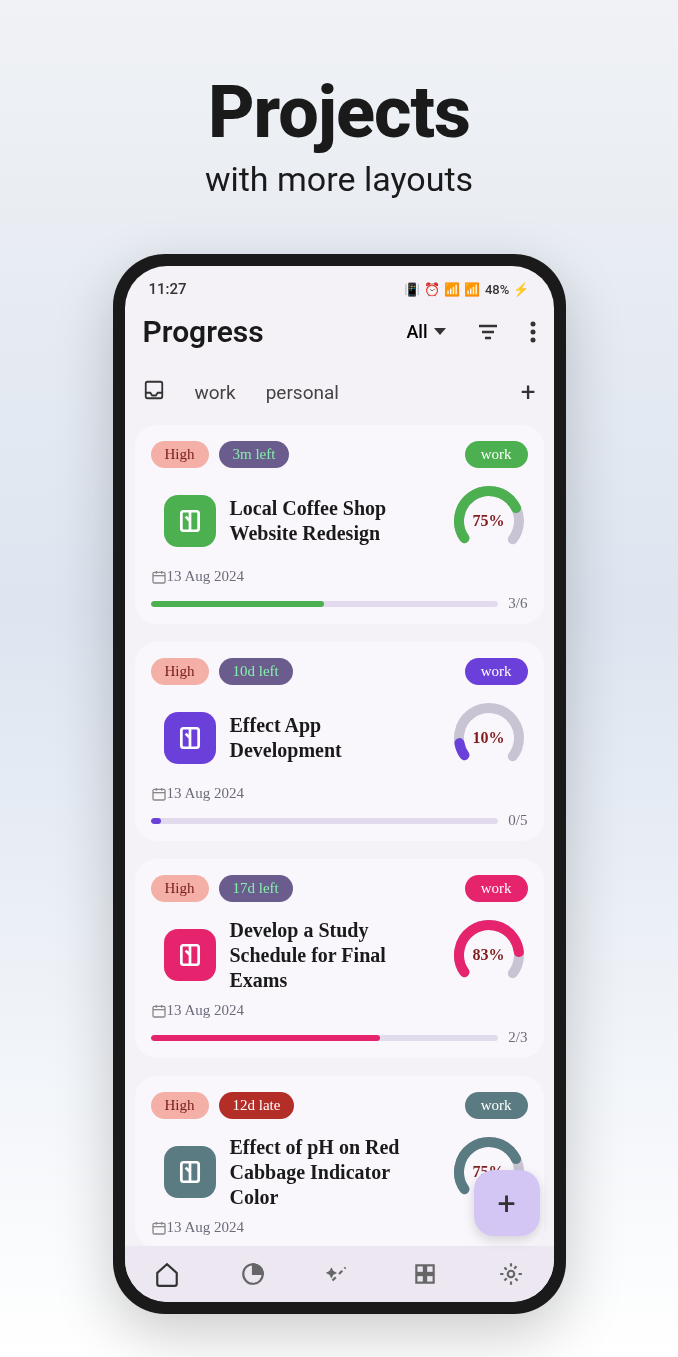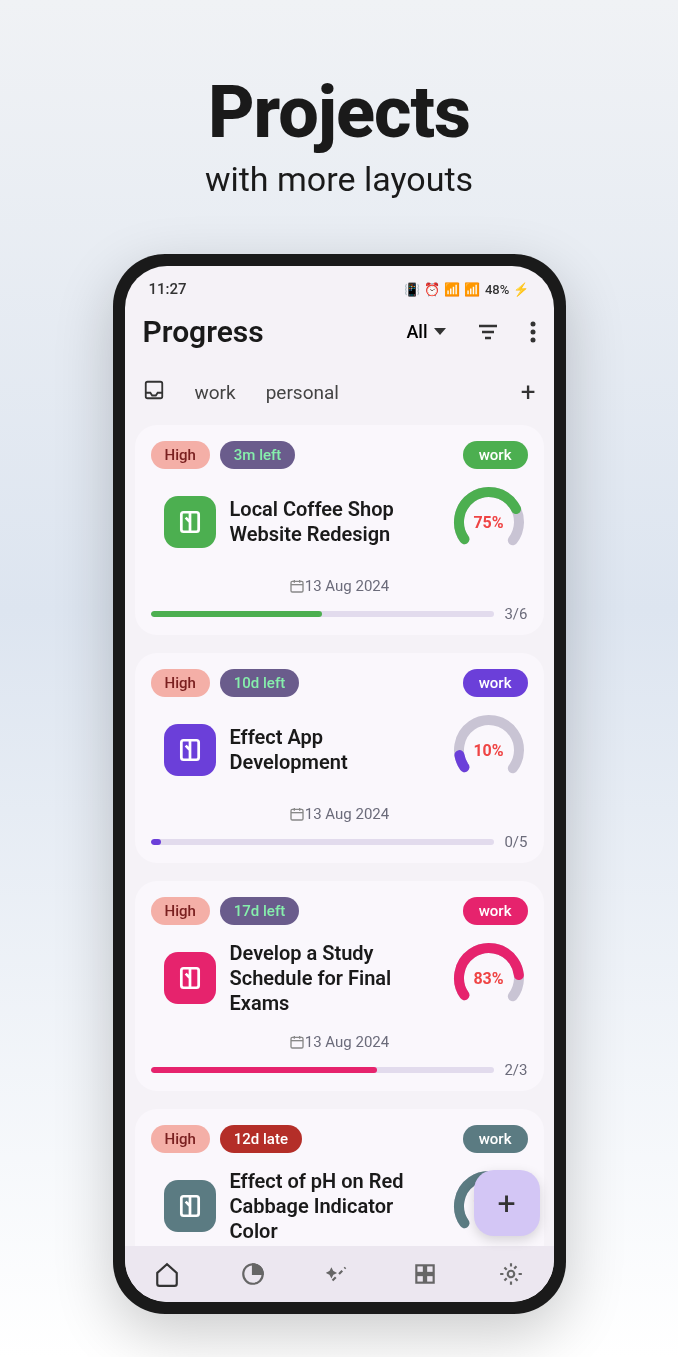--- a/index.html
+++ b/index.html
@@ -60,40 +60,41 @@
   .tab-item { cursor: pointer; }
   .plus-icon { font-size: 26px; font-weight: 400; color: #333; cursor: pointer; }
 
   .content { flex: 1; overflow: hidden; padding: 0 10px; }
 
   .card {
     background: #faf7fc;
     border-radius: 22px;
     padding: 16px 16px 12px;
     margin-bottom: 18px;
+    font-family: Liberation Serif, serif;
   }
   .card-top { display: flex; align-items: center; gap: 10px; }
   .pill { border-radius: 18px; padding: 5px 14px; font-size: 15px; font-weight: 500; }
   .pill-high { background: #f4afa7; color: #7a2020; }
   .pill-time { background: #6a5c8c; color: #86efac; }
   .pill-late { background: #b42e28; color: #fff; }
   .pill-tag { margin-left: auto; color: #fff; padding: 5px 16px; }
 
   .card-main { display: flex; align-items: center; gap: 14px; margin-top: 14px; padding-left: 13px; }
   .proj-icon {
     width: 52px; height: 52px; border-radius: 14px;
     display: flex; align-items: center; justify-content: center;
     flex-shrink: 0;
   }
   .proj-title { font-size: 20px; font-weight: 600; color: #1a1a1a; line-height: 1.25; flex: 1; }
   .gauge { width: 78px; height: 78px; position: relative; flex-shrink: 0; }
   .gauge svg { transform: rotate(-215deg); }
-  .gauge-text { position: absolute; inset: 0; display: flex; align-items: center; justify-content: center; font-size: 16px; font-weight: 700; color: #ef4444; }
-
-  .card-date { display: flex; align-items: center; margin-top: 16px; font-size: 15px; color: #6b6b7a; justify-content: center; }
+  .gauge-text { position: absolute; inset: 0; display: flex; align-items: center; justify-content: center; font-size: 16px; font-weight: 700; color: #7f1d1d; }
+
+  .card-date { display: flex; align-items: center; margin-top: 8px; font-size: 15px; color: #6b6b7a; }
   .card-bottom { display: flex; align-items: center; gap: 10px; margin-top: 10px; }
   .progress-track { flex: 1; height: 6px; background: #e2dbed; border-radius: 3px; overflow: hidden; }
   .progress-fill { height: 100%; border-radius: 3px; }
   .progress-count { font-size: 15px; color: #6b6b7a; }
 
   .fab {
     position: absolute; right: 26px; bottom: 78px;
     width: 66px; height: 66px; border-radius: 20px;
     background: #d3c6f5; display: flex; align-items: center; justify-content: center;
     font-size: 32px; color: #333; box-shadow: 0 4px 12px rgba(0,0,0,0.15);

